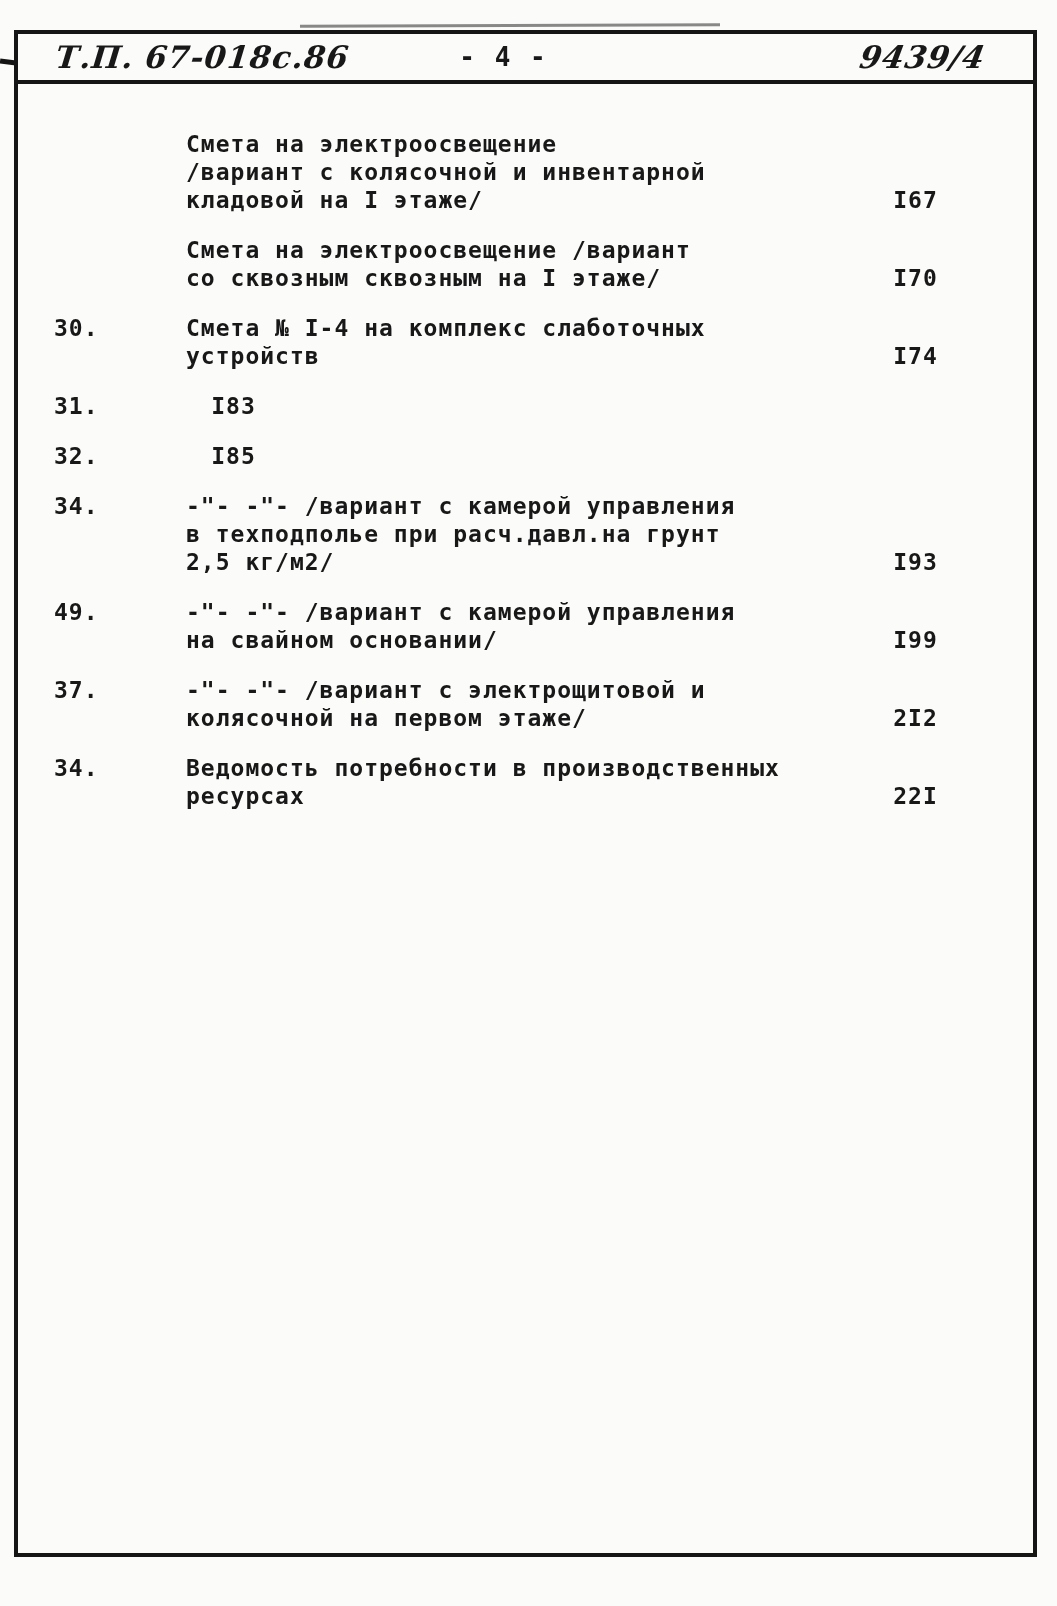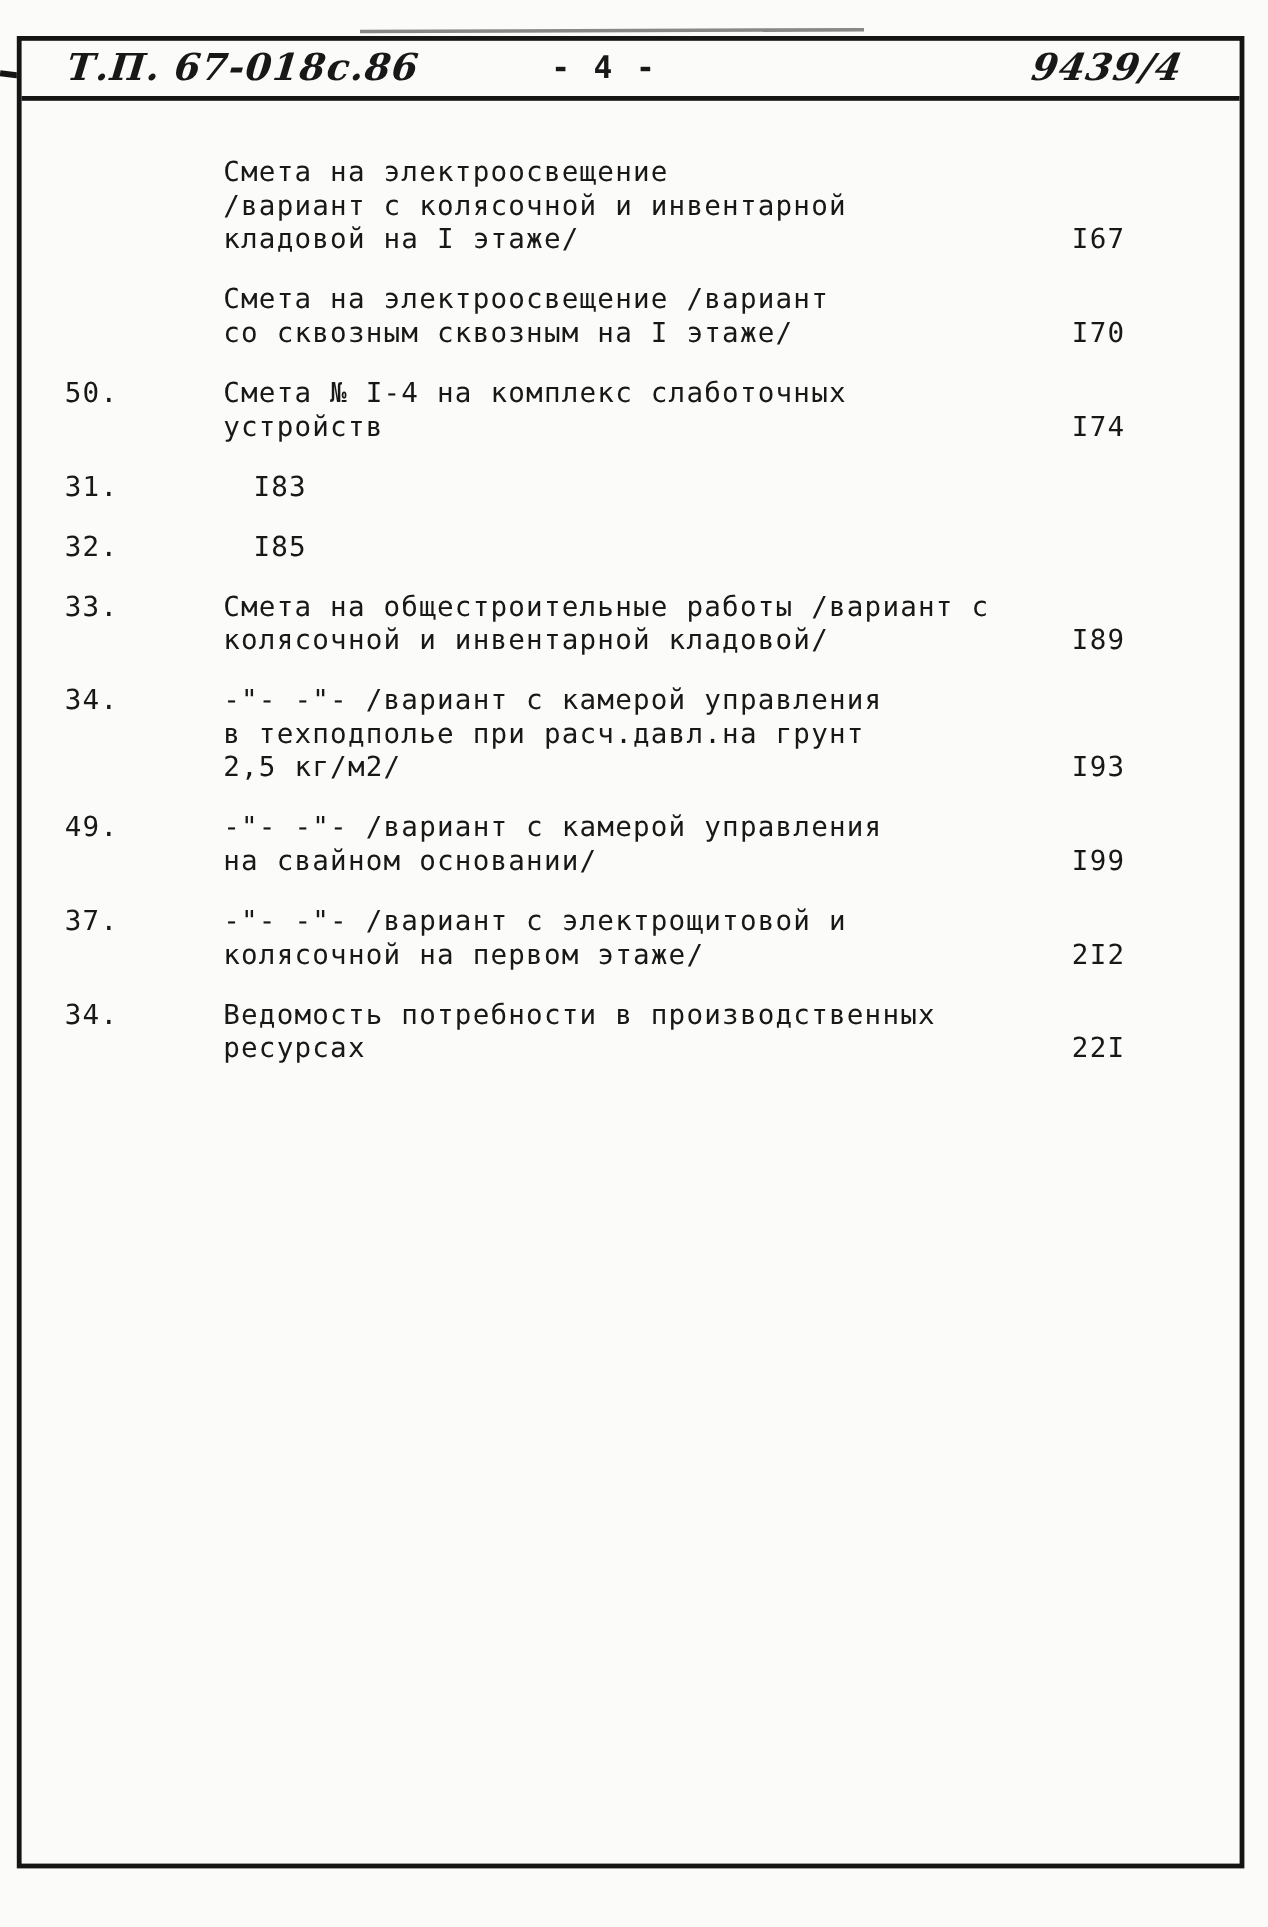--- a/index.html
+++ b/index.html
@@ -80,21 +80,21 @@
     letter-spacing: 1px;
     white-space: nowrap;
     transform: skewX(-10deg);
   }
   .content {
     padding: 46px 70px 0 36px;
   }
   .entry {
     display: flex;
     margin-bottom: 22px;
-    font-weight: normal;
+    font-weight: bold;
     font-size: 23px;
     line-height: 28px;
     letter-spacing: 1px;
   }
   .entry .num {
     flex: 0 0 132px;
     align-self: flex-start;
     white-space: nowrap;
   }
   .entry .title {
@@ -132,38 +132,32 @@
 кладовой на I этаже/</span>
           <span class="pageno">I67</span>
         </div>
         <div class="entry">
           <span class="num"></span>
           <span class="title">Смета на электроосвещение /вариант
 со сквозным сквозным на I этаже/</span>
           <span class="pageno">I70</span>
         </div>
         <div class="entry">
-          <span class="num">50.</span>
+          <span class="num">30.</span>
           <span class="title">Смета № I-4 на комплекс слаботочных
 устройств</span>
           <span class="pageno">I74</span>
         </div>
         <div class="entry">
           <span class="num">31.</span>
           <span class="pageno">I83</span>
         </div>
         <div class="entry">
           <span class="num">32.</span>
           <span class="pageno">I85</span>
-        </div>
-        <div class="entry">
-          <span class="num">33.</span>
-          <span class="title">Смета на общестроительные работы /вариант с
-колясочной и инвентарной кладовой/</span>
-          <span class="pageno">I89</span>
         </div>
         <div class="entry">
           <span class="num">34.</span>
           <span class="title">-"-   -"-    /вариант с камерой управления
 в техподполье при расч.давл.на грунт
 2,5 кг/м2/</span>
           <span class="pageno">I93</span>
         </div>
         <div class="entry">
           <span class="num">49.</span>

